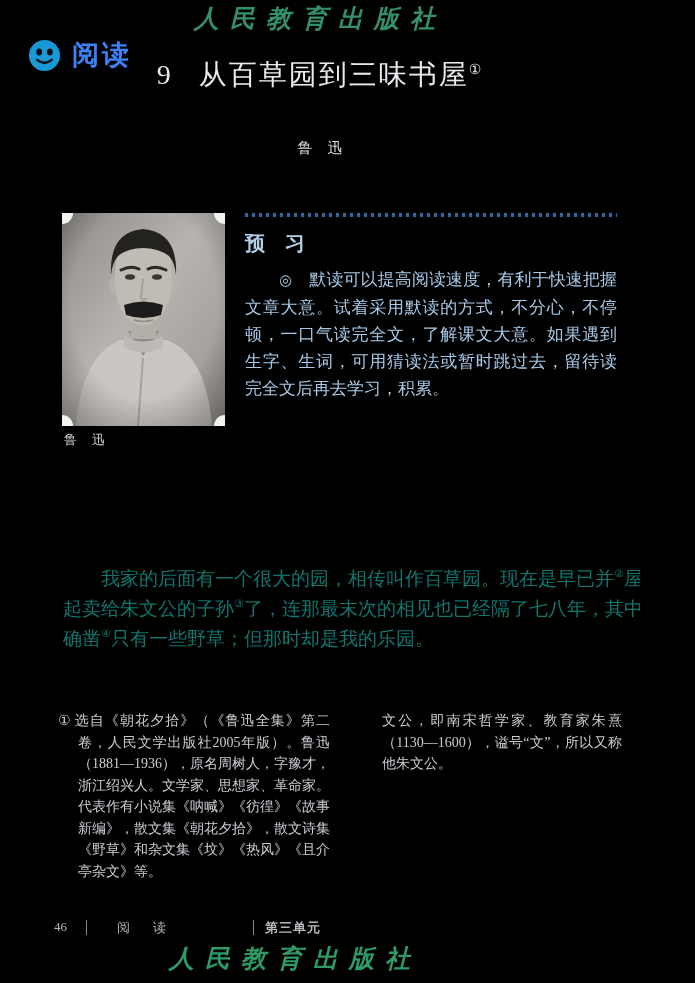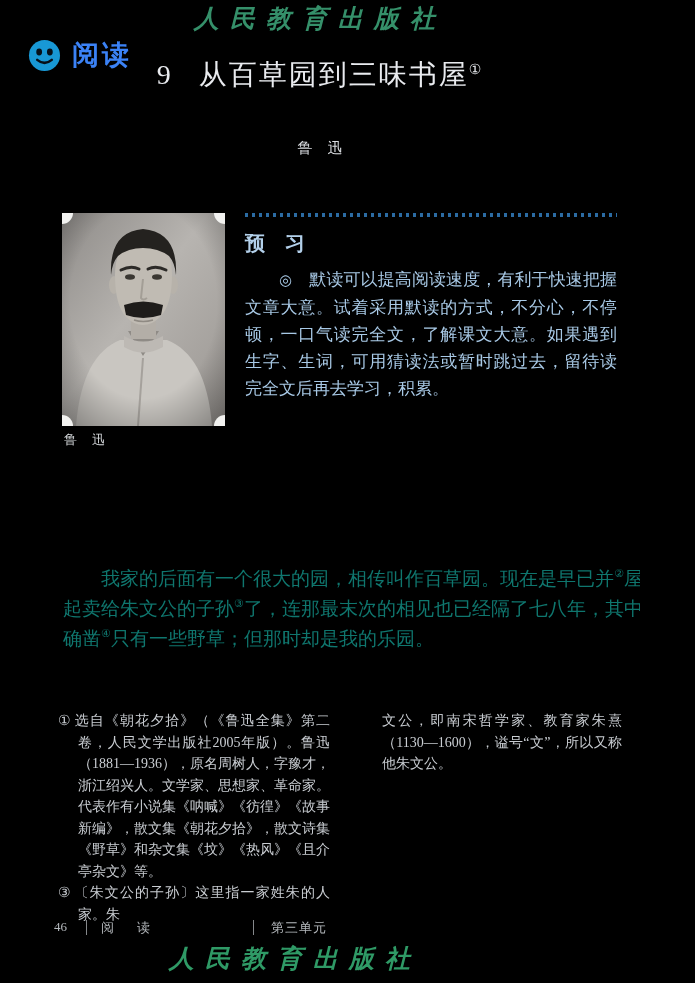--- a/index.html
+++ b/index.html
@@ -51,22 +51,22 @@
   .fn{padding-left:20px;text-indent:-20px;text-align:justify;}
   .fn-cont{text-indent:0;}
   .fn-marker{margin-right:3px;}
 
   
   .footer{position:absolute;left:0;top:919px;width:100%;height:20px;font-size:13px;color:#b5b9bd;}
   .pg{position:absolute;left:54px;top:0;}
   .fbar{position:absolute;top:1px;width:1px;height:15px;background:#85888b;}
   .fbar1{left:86px;}
   .fbar2{left:253px;}
-  .fsection{position:absolute;left:101px;letter-spacing:5px;}
-  .funit{position:absolute;left:271px;letter-spacing:1px;}
+  .fsection{position:absolute;left:117px;letter-spacing:5px;}
+  .funit{position:absolute;left:265px;letter-spacing:1px;font-weight:bold;}
 </style>
 </head>
 <body>
 
 <div class="page">
 
   <div class="wm wm-top">人民教育出版社</div>
 
   <div class="header-badge">
     <svg class="smiley" viewBox="0 0 34 34">
@@ -129,21 +129,20 @@
       </div>
   </section>
 
   <section class="body-text" id="body-paragraphs">
       <p class="body-par">我家的后面有一个很大的园，相传叫作百草园。现在是早已并<span class="sup-ref">②</span>屋子一起卖给朱文公的子孙<span class="sup-ref">③</span>了，连那最末次的相见也已经隔了七八年，其中似乎确凿<span class="sup-ref">④</span>只有一些野草；但那时却是我的乐园。</p>
     </section>
 
   <section class="footnotes">
     <div class="fn-col" id="fn-left">
         <div class="fn"><span class="fn-marker">①</span>选自《朝花夕拾》（《鲁迅全集》第二卷，人民文学出版社2005年版）。鲁迅（1881—1936），原名周树人，字豫才，浙江绍兴人。文学家、思想家、革命家。代表作有小说集《呐喊》《彷徨》《故事新编》，散文集《朝花夕拾》，散文诗集《野草》和杂文集《坟》《热风》《且介亭杂文》等。</div>
-        <div class="fn"><span class="fn-marker">③</span>〔朱文公的子孙〕这里指一家姓朱的人家。朱</div>
       </div>
     <div class="fn-col fn-col-right" id="fn-right">
         <div class="fn fn-cont">文公，即南宋哲学家、教育家朱熹（1130—1600），谥号“文”，所以又称他朱文公。</div>
       </div>
   </section>
 
   <footer class="footer">
     <span class="pg">46</span>
     <span class="fbar fbar1"></span>
     <span class="fsection">阅　读</span>

